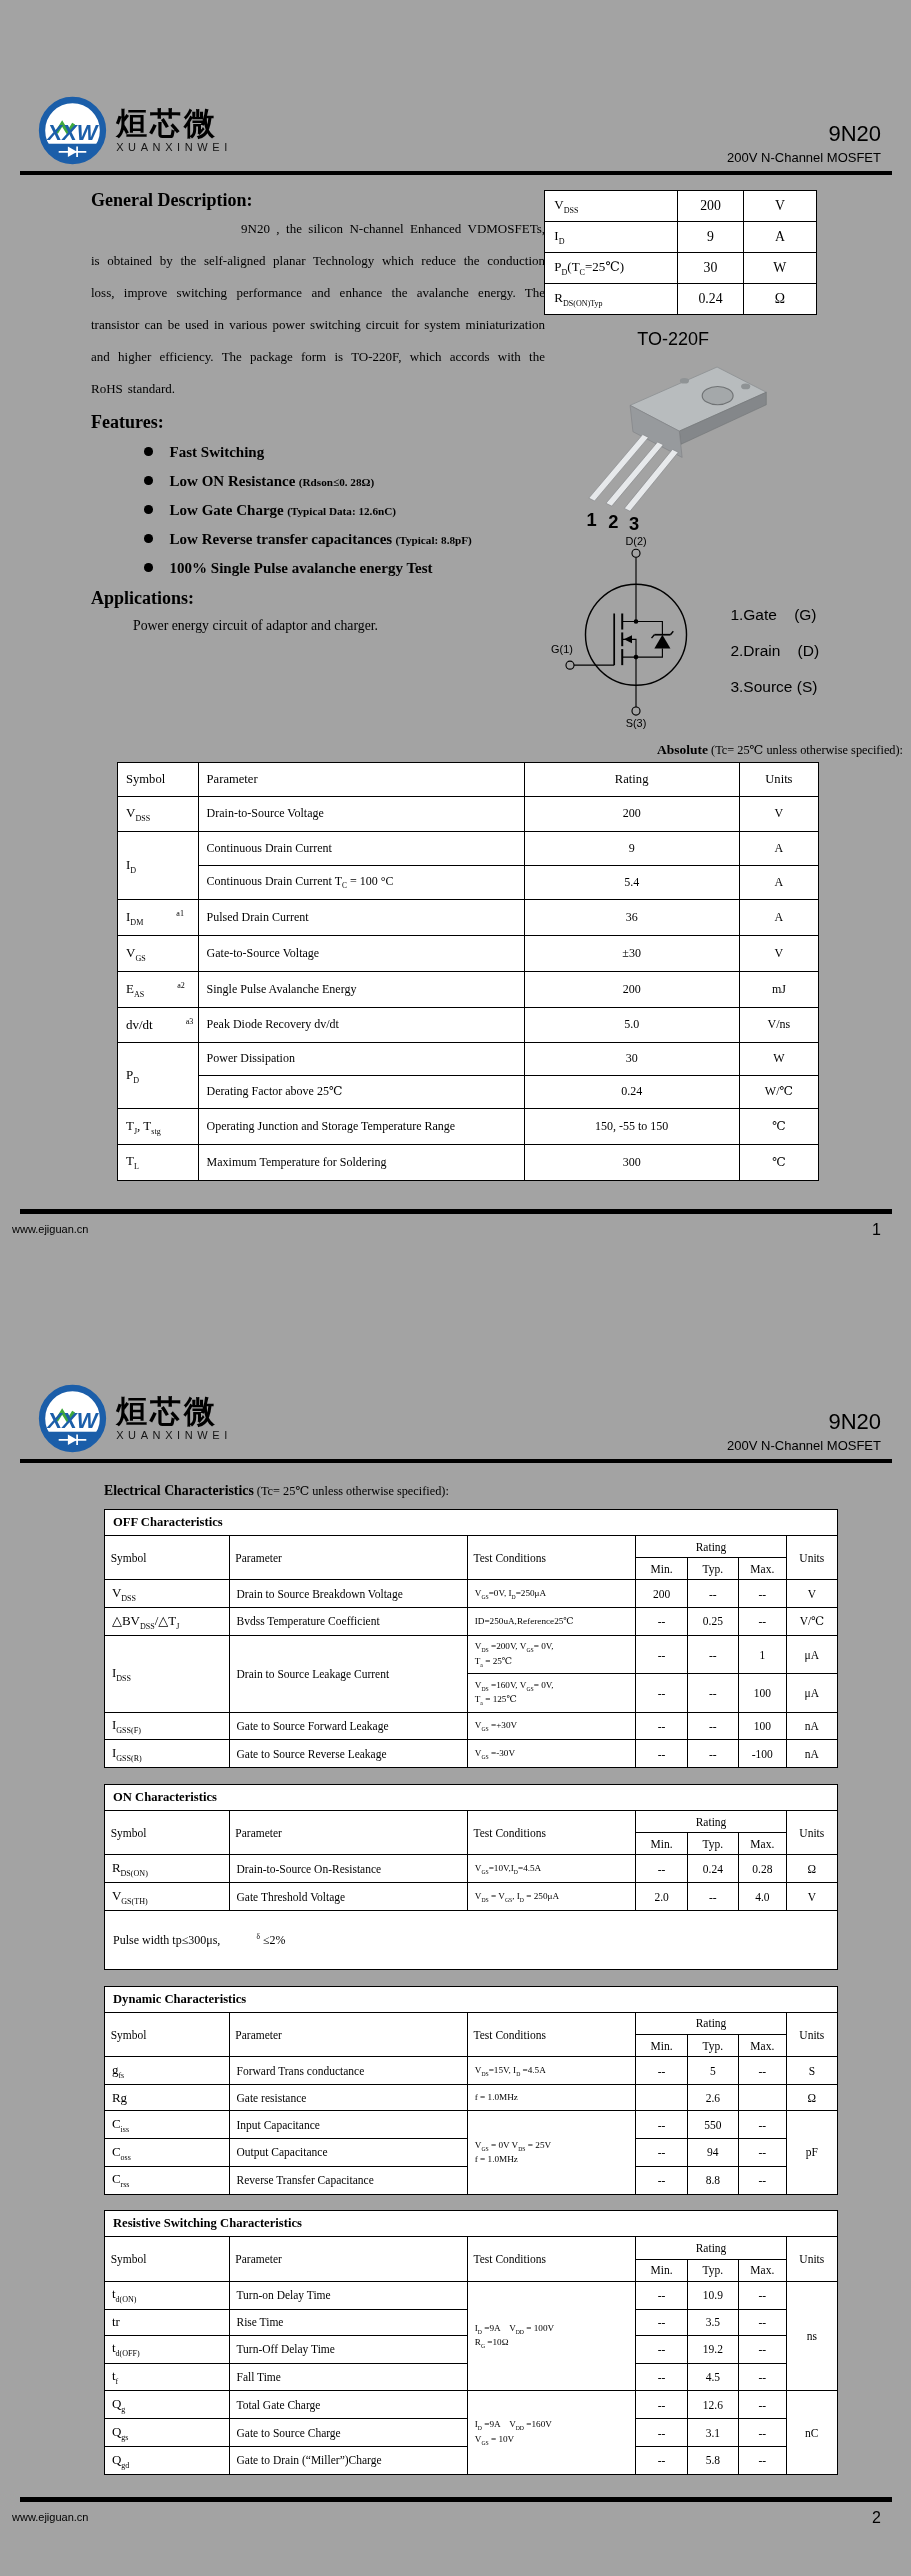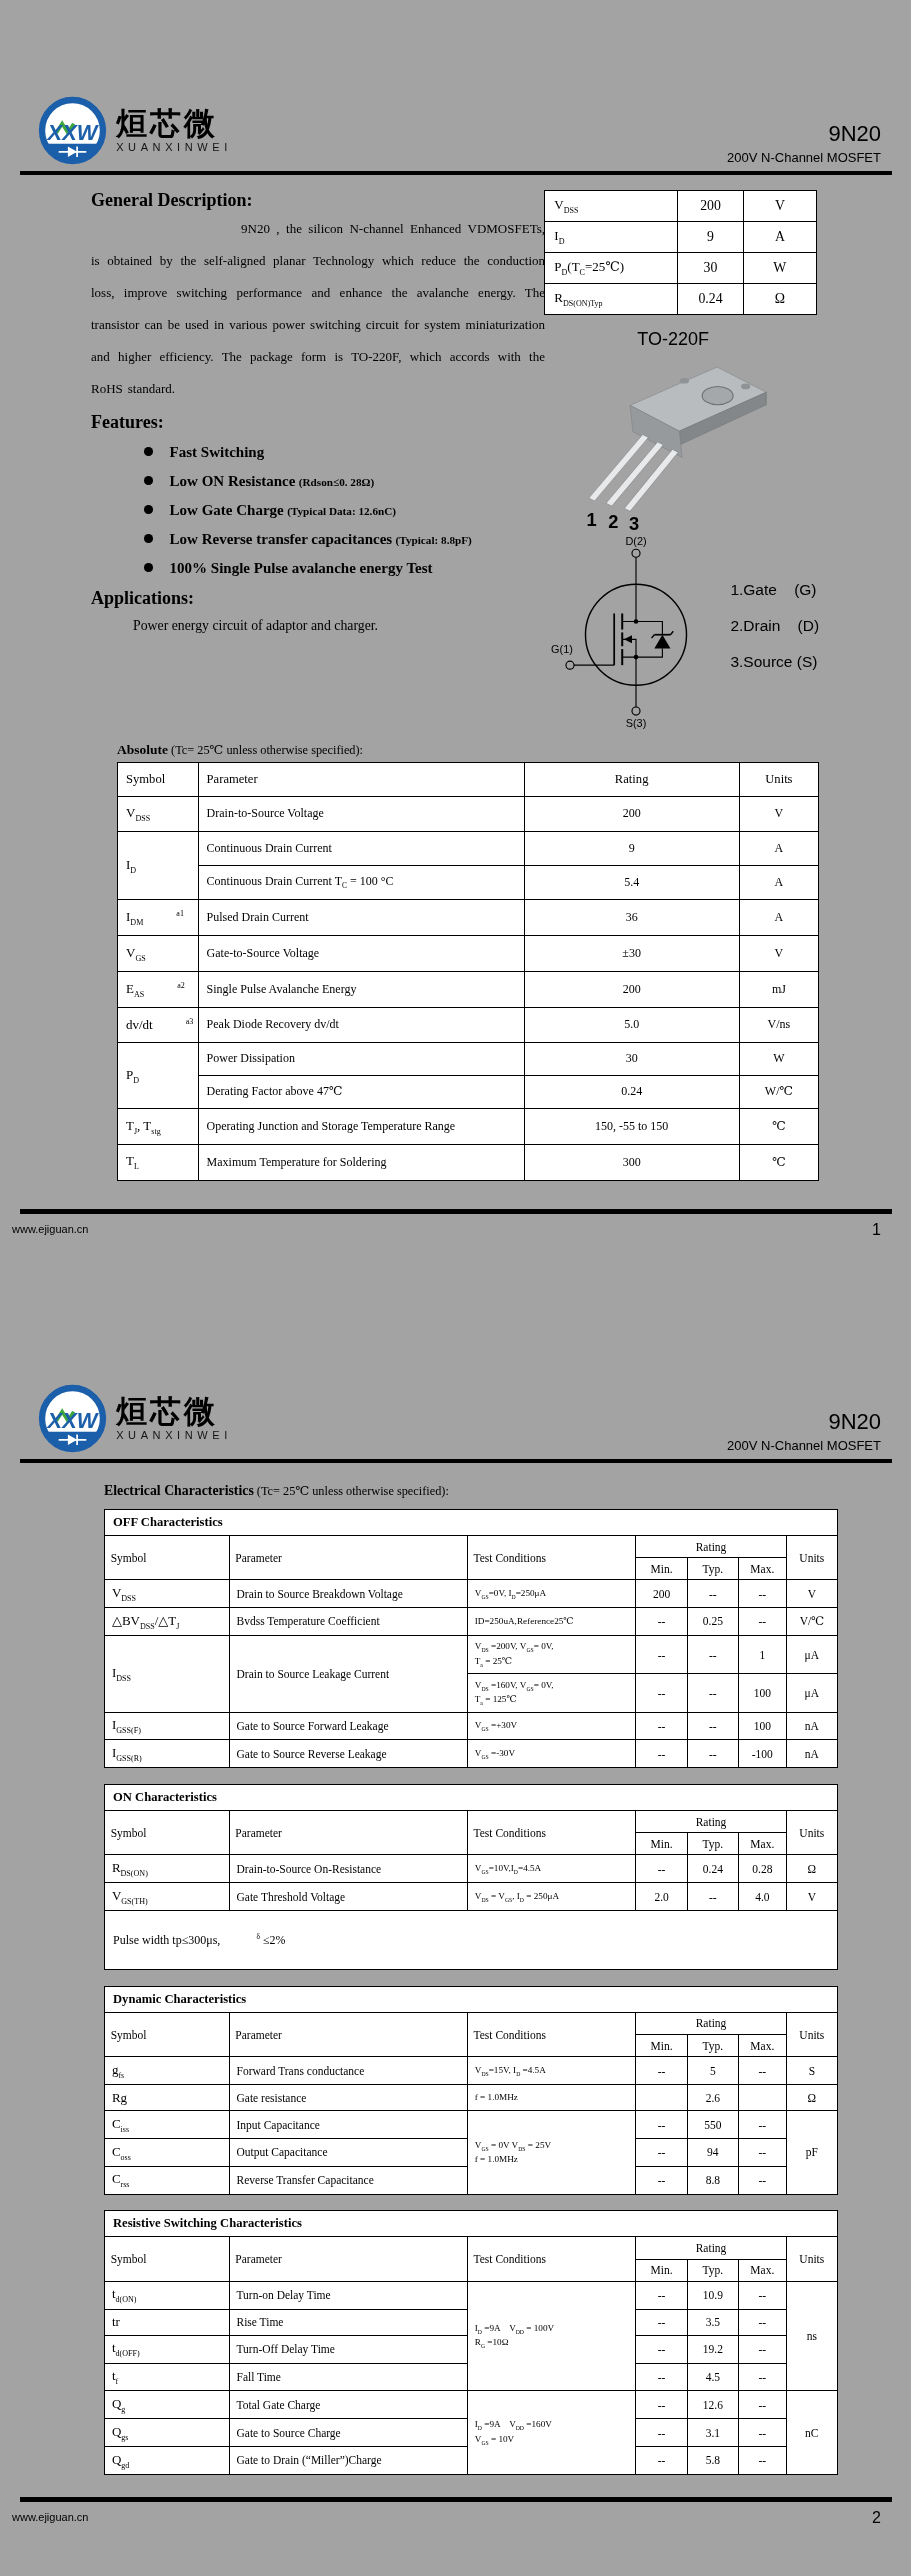--- a/index.html
+++ b/index.html
@@ -22,28 +22,28 @@
   .cols{display:flex;}
   .col-left{width:452px;flex:0 0 auto;}
   .col-right{width:338px;flex:0 0 auto;margin-left:1.1px;}
   h2.sec-head{font-size:18px;margin:6.9px 0 2.3px 0;font-weight:bold;}
   .gen-body{width:454px;font-size:13px;line-height:32px;text-align:justify;text-indent:150px;margin:1.1px 0 3.4px 0;word-spacing:1.7px;}
   .features{margin:10.3px 0 2.3px 0;}
   .feat-item{padding-left:53px;margin-bottom:11px;font-weight:bold;font-size:15px;line-height:1.2;}
   .bullet{display:inline-block;width:8.6px;height:8.6px;border-radius:50%;background:#000;margin-right:17px;vertical-align:1.1px;}
   .feat-detail{font-size:11.2px;margin-left:3.4px;}
   .app-body{font-size:13.8px;margin:9.2px 0 0 42px;}
-  .abs-head{margin:11.5px 0 4.6px 26px;font-size:12.3px;}
+  .abs-head{margin:11.5px 0 4.6px 26px;font-size:12.3px;text-align:right;}
   .abs-head b{font-size:13.5px;}
   #absolute-table{margin-left:26px;}
 
   
   #summary-table{margin:6.9px 0 13.8px 0;}
   .pkg-name{width:258px;text-align:center;font-family:"Liberation Sans","DejaVu Sans",sans-serif;font-size:18px;margin:5.7px 0 1.1px 0;}
-  .sym-row{display:flex;align-items:flex-start;margin-top:1.1px;}
+  .sym-row{display:flex;align-items:center;margin-top:1.1px;}
   .legend{font-family:"Liberation Sans","DejaVu Sans",sans-serif;font-size:15.5px;line-height:36px;margin-left:2.3px;margin-top:36px;}
   .legend-line{white-space:pre;}
 
   
   table.tbl{border-collapse:collapse;border:1.7px solid #000;table-layout:fixed;background:#fff;}
   .tbl td,.tbl th{border:1.1px solid #000;padding:3.4px 6.9px;text-align:center;font-weight:normal;font-size:11.5px;vertical-align:middle;overflow:hidden;}
   .tbl .al{text-align:left;}
   .tbl .sm{font-size:9.2px;line-height:1.45;white-space:pre-wrap;}
   .tbl .sym{font-size:13px;}
   .tbl .sec{font-weight:bold;font-size:12.6px;text-align:left;padding:5.2px 8px;}
@@ -283,21 +283,21 @@
               <td>5.0</td>
               <td>V/ns</td>
             </tr>
             <tr>
               <td rowspan="2" class="al sym">P<sub>D</sub></td>
               <td class="al">Power Dissipation</td>
               <td>30</td>
               <td>W</td>
             </tr>
             <tr>
-              <td class="al">Derating Factor above 47℃</td>
+              <td class="al">Derating Factor above 25℃</td>
               <td>0.24</td>
               <td>W/℃</td>
             </tr>
             <tr>
               <td class="al sym">T<sub>J</sub>,  T<sub>stg</sub></td>
               <td class="al">Operating Junction and Storage Temperature Range</td>
               <td>150,  -55 to 150</td>
               <td>℃</td>
             </tr>
             <tr>

